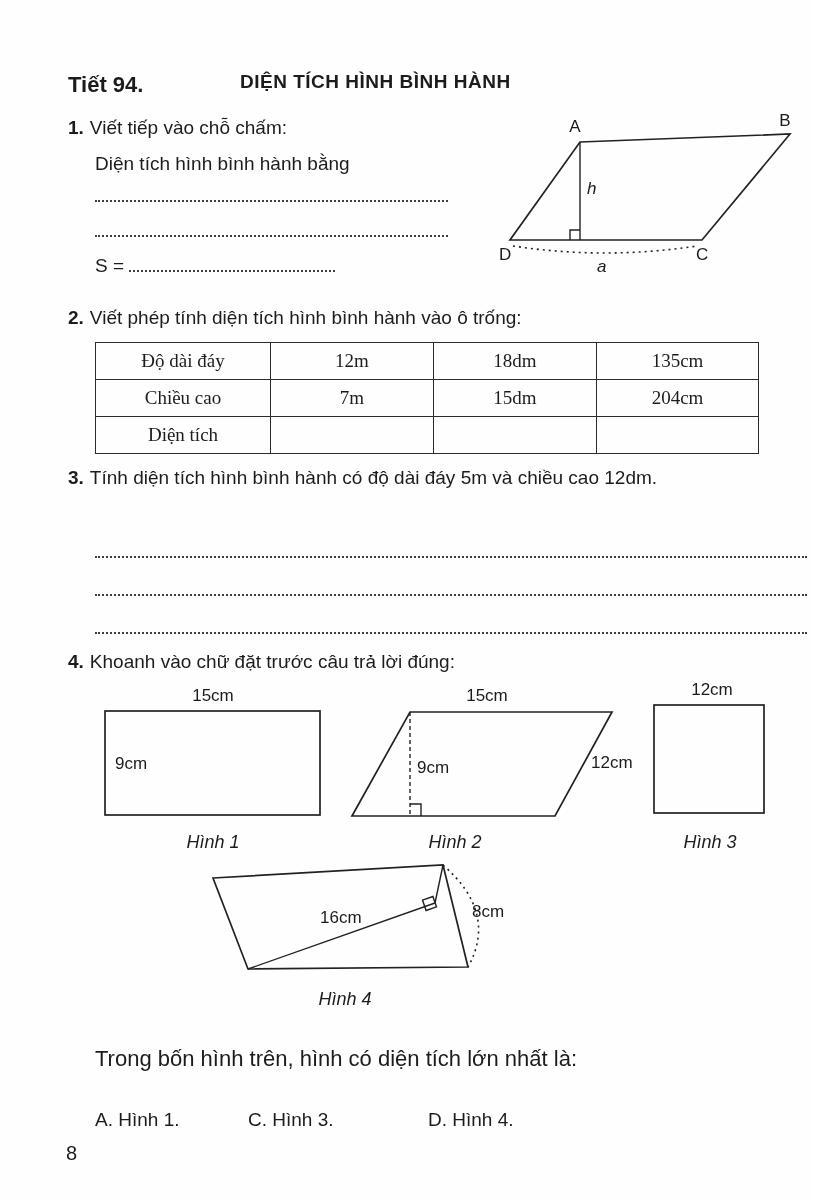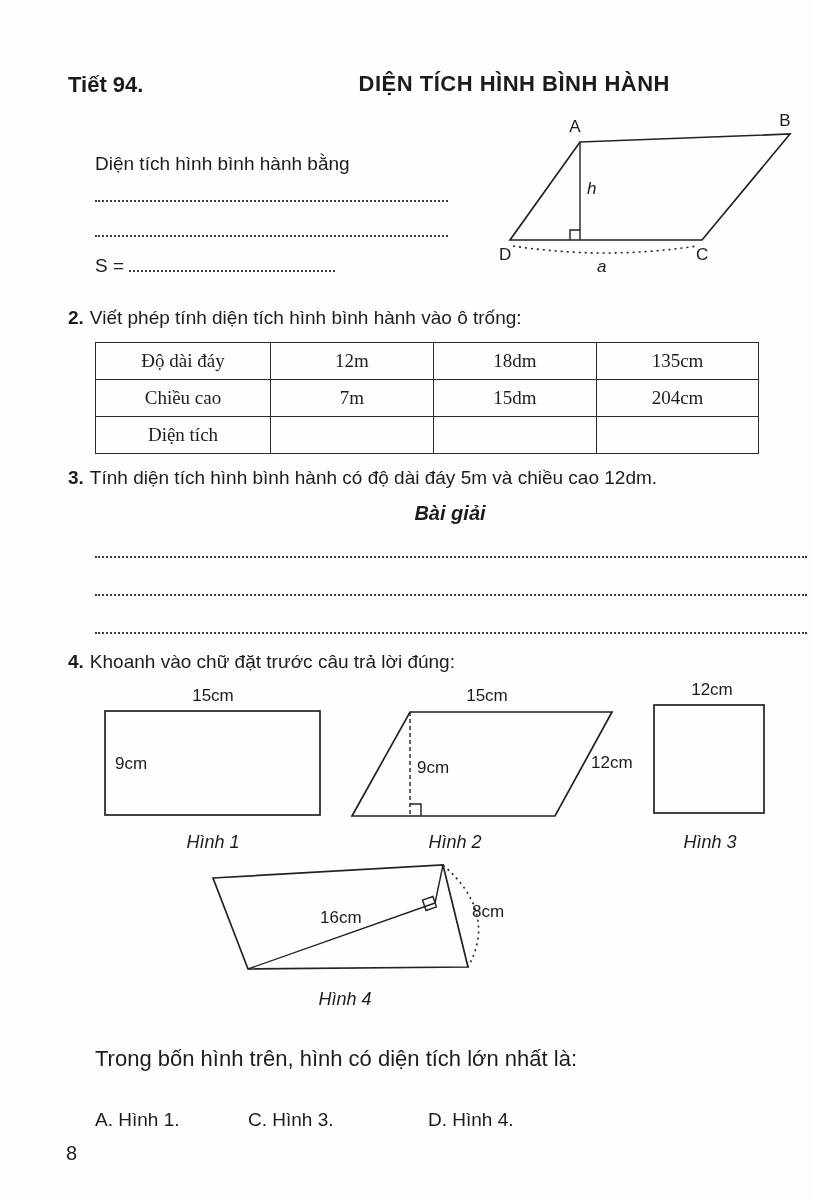--- a/index.html
+++ b/index.html
@@ -9,21 +9,21 @@
     position: relative;
     width: 812px;
     height: 1200px;
     background: #fefefe;
     color: #1c1c1c;
     overflow: hidden;
   }
   .abs { position: absolute; }
   .body-text { font-size: 19px; line-height: 1.3; }
   .lesson-label { font-size: 22px; font-weight: bold; }
-  .page-title { font-size: 22px; font-weight: bold; text-align: right; letter-spacing: 0.5px; }
+  .page-title { font-size: 19px; font-weight: bold; text-align: left; letter-spacing: 0.5px; }
   .ex-num { font-weight: bold; margin-right: 6px; }
   .dotline {
     border-bottom: 2.6px dotted #3c3c3c;
     height: 0;
   }
   .dotline-inline {
     display: inline-block;
     width: 206px;
     height: 13px;
     border-bottom: 2.6px dotted #3c3c3c;
@@ -60,20 +60,23 @@
   .page-number { font-size: 20px; }
 </style>
 </head>
 <body>
 
 <div class="page">
 
   <div class="abs lesson-label" style="left:68px; top:72px;">Tiết 94.</div>
   <div class="abs page-title" style="left:240px; top:71px; width:430px;">DIỆN TÍCH HÌNH BÌNH HÀNH</div>
 
+  <div class="abs body-text" style="left:68px; top:116px;">
+    <span class="ex-num">1.</span><span>Viết tiếp vào chỗ chấm:</span>
+  </div>
   <div class="abs body-text" style="left:95px; top:152px;">Diện tích hình bình hành bằng</div>
   <div class="abs dotline" style="left:95px; top:200px; width:353px;"></div>
   <div class="abs dotline" style="left:95px; top:235px; width:353px;"></div>
   <div class="abs body-text" style="left:95px; top:254px;">
     <span>S =</span>
     <span class="dotline-inline"></span>
   </div>
 
   <svg class="abs" style="left:495px; top:112px;" width="315" height="164" viewBox="0 0 315 164">
     <polygon class="shape" points="85,30 295,22 207,128 15,128"></polygon>
@@ -117,21 +120,20 @@
       <td></td>
       <td></td>
       <td></td>
     </tr>
   </tbody>
     </table>
 
   <div class="abs body-text" style="left:68px; top:466px;">
     <span class="ex-num">3.</span><span>Tính diện tích hình bình hành có độ dài đáy 5m và chiều cao 12dm.</span>
   </div>
-  <div class="abs solution-heading" style="left:95px; top:502px; width:710px;">Bài giải</div>
   <div class="abs dotline" style="left:95px; top:556px; width:712px;"></div>
   <div class="abs dotline" style="left:95px; top:594px; width:712px;"></div>
   <div class="abs dotline" style="left:95px; top:632px; width:712px;"></div>
 
   <div class="abs body-text" style="left:68px; top:650px;">
     <span class="ex-num">4.</span><span>Khoanh vào chữ đặt trước câu trả lời đúng:</span>
   </div>
 
   <svg class="abs" style="left:95px; top:685px;" width="240" height="172" viewBox="0 0 240 172">
     <text x="118" y="16" text-anchor="middle">15cm</text>

